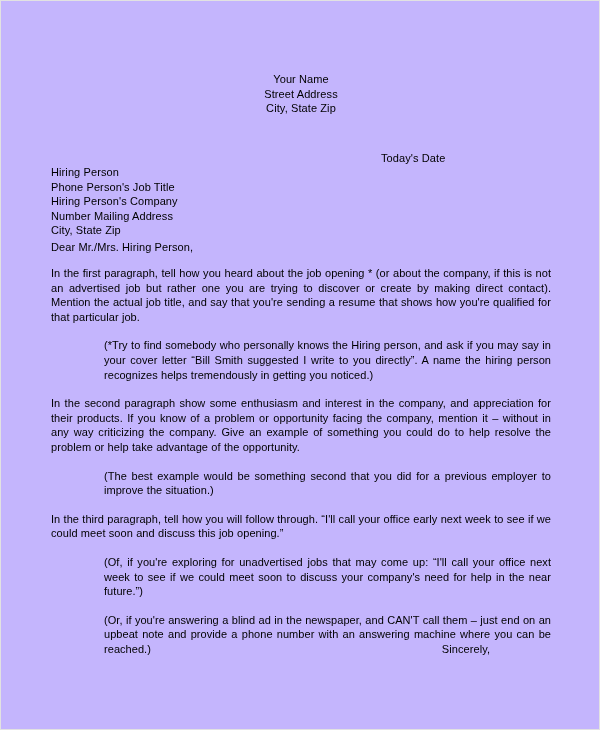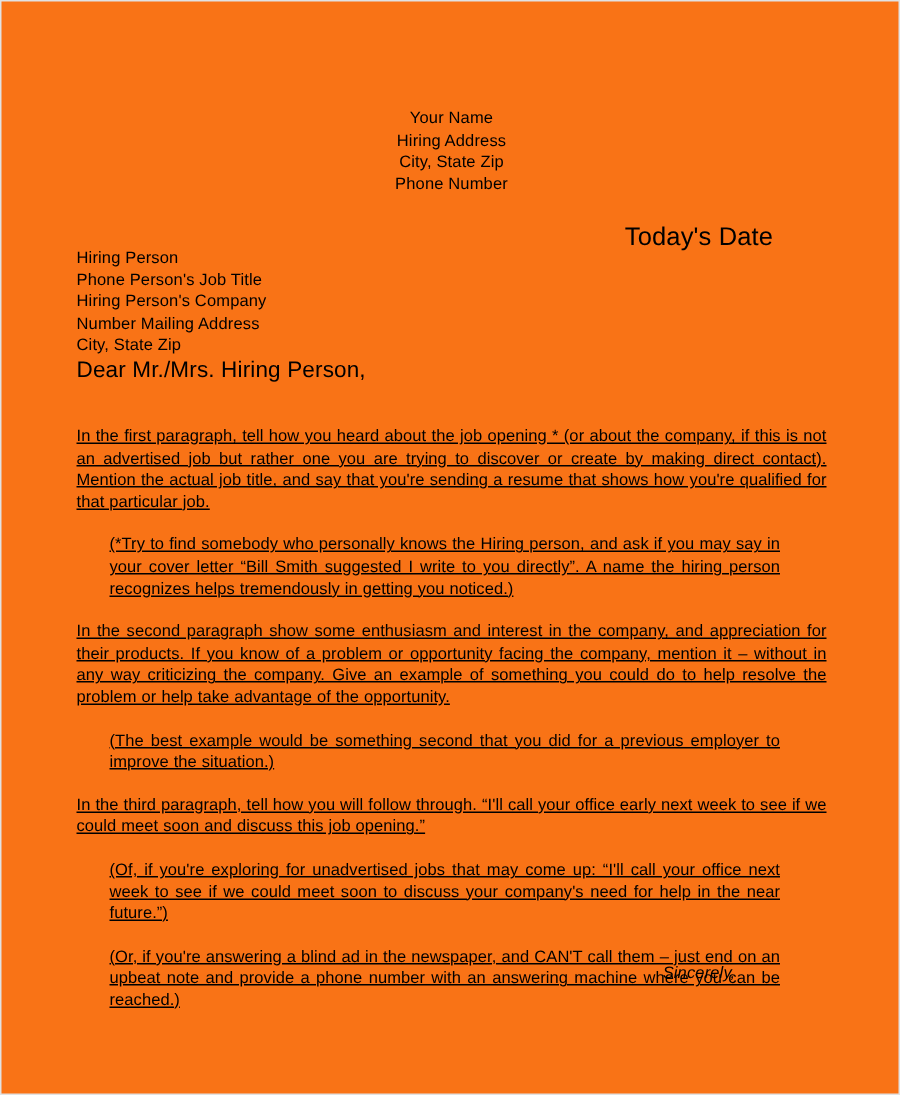--- a/index.html
+++ b/index.html
@@ -12,21 +12,21 @@
   body {
     font-family: "Liberation Sans", sans-serif;
     color: #000000;
   }
 
   .page {
     position: relative;
     width: 600px;
     height: 730px;
     box-sizing: border-box;
-    background: #f97316;
+    background: #c4b5fd;
     border: 1px solid #e2e2e2;
     overflow: hidden;
   }
 
   .sheet {
     position: absolute;
     left: 50px;
     top: 0;
     width: 500px;
     height: 730px;
@@ -46,22 +46,22 @@
   .sender-line {
     white-space: nowrap;
   }
 
   
   .date-line {
     position: absolute;
     left: 330px;
     top: 150px;
     width: 170px;
-    text-align: center;
-    font-size: 17px;
+    text-align: left;
+    font-size: 11px;
     line-height: 14.6px;
     letter-spacing: 0.1px;
   }
 
   
   .recipient-block {
     position: absolute;
     left: 0;
     top: 164px;
     width: 430px;
@@ -71,82 +71,79 @@
   }
   .recipient-line {
     white-space: nowrap;
   }
 
   
   .salutation {
     position: absolute;
     left: 0;
     top: 239px;
-    font-size: 15px;
+    font-size: 11px;
     line-height: 14.6px;
     letter-spacing: 0.1px;
     white-space: nowrap;
   }
 
   
   .body-area {
     position: absolute;
     left: 0;
-    top: 283px;
+    top: 265px;
     width: 500px;
-    text-decoration: underline;
   }
 
   .para {
     font-size: 11px;
     line-height: 14.6px;
     letter-spacing: 0.05px;
     text-align: justify;
     text-justify: inter-word;
     margin: 0 0 14px 0;
     word-spacing: 0.2px;
   }
 
   .para.flush {
     width: 500px;
   }
 
   .para.indented {
-    margin-left: 22px;
+    margin-left: 53px;
     width: 447px;
   }
 
   .para:last-child {
     margin-bottom: 0;
   }
 
   
   .closing {
     position: absolute;
     left: 330px;
     top: 641px;
     width: 170px;
     text-align: center;
     font-size: 11px;
     line-height: 14.6px;
     letter-spacing: 0.1px;
-    font-style: italic;
   }
 </style>
 </head>
 <body>
 
 <div class="page">
   <div class="sheet">
 
     <div class="sender-block">
       <div class="sender-line">Your Name</div>
-      <div class="sender-line">Hiring Address</div>
+      <div class="sender-line">Street Address</div>
       <div class="sender-line">City, State Zip</div>
-      <div class="sender-line">Phone Number</div>
     </div>
 
     <div class="date-line">Today's Date</div>
 
     <div class="recipient-block">
       <div class="recipient-line">Hiring Person</div>
       <div class="recipient-line">Phone Person's Job Title</div>
       <div class="recipient-line">Hiring Person's Company</div>
       <div class="recipient-line">Number Mailing Address</div>
       <div class="recipient-line">City, State Zip</div>

